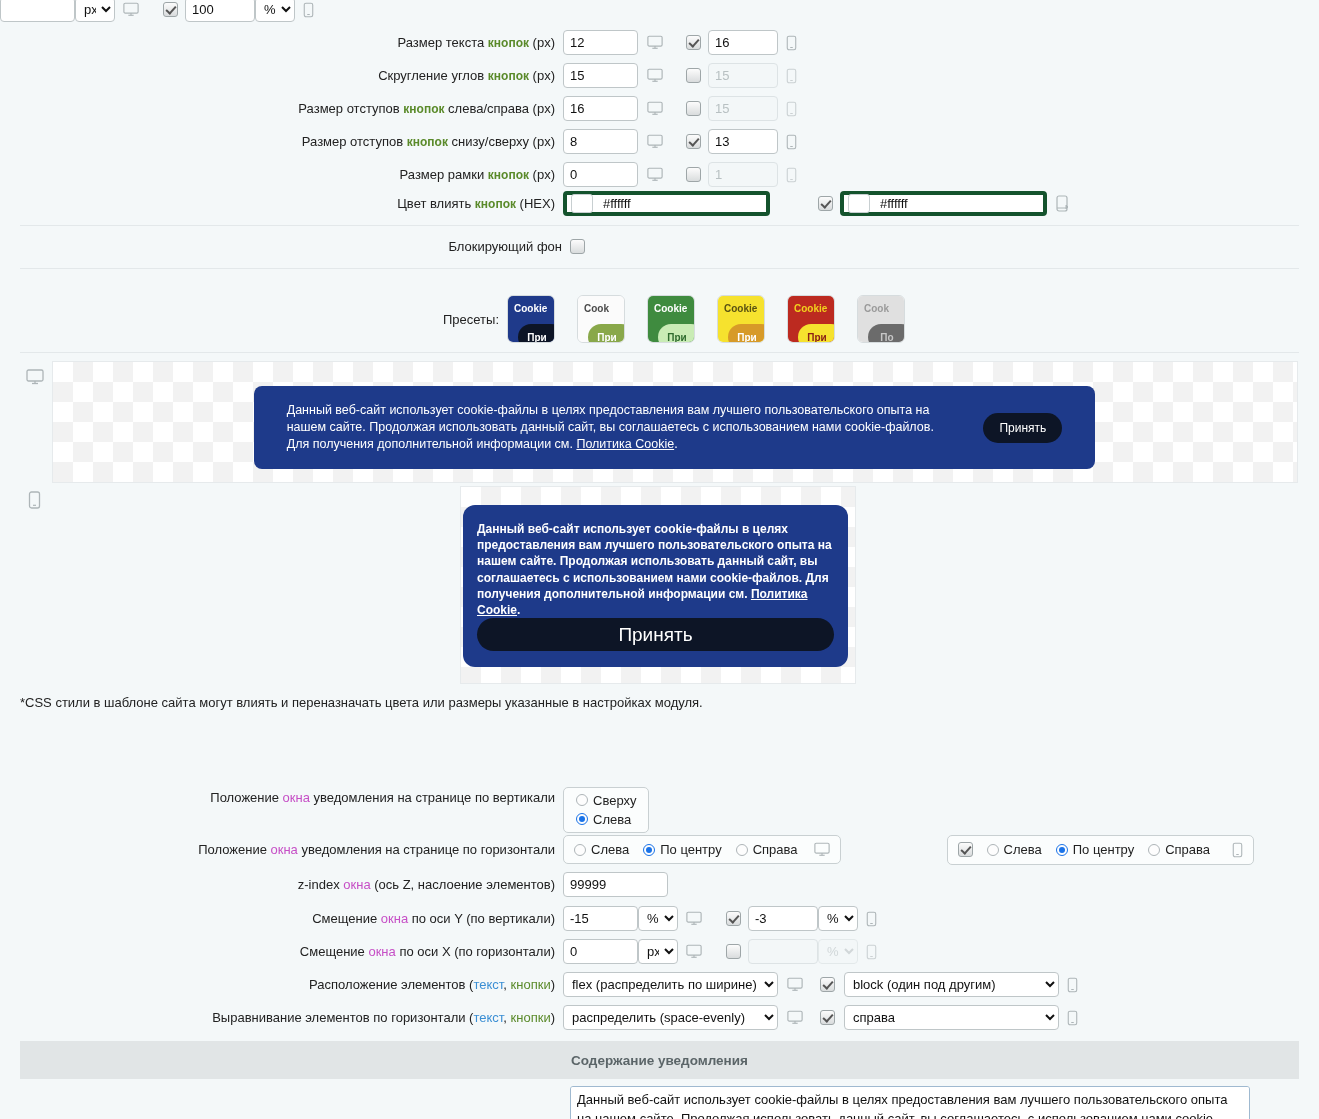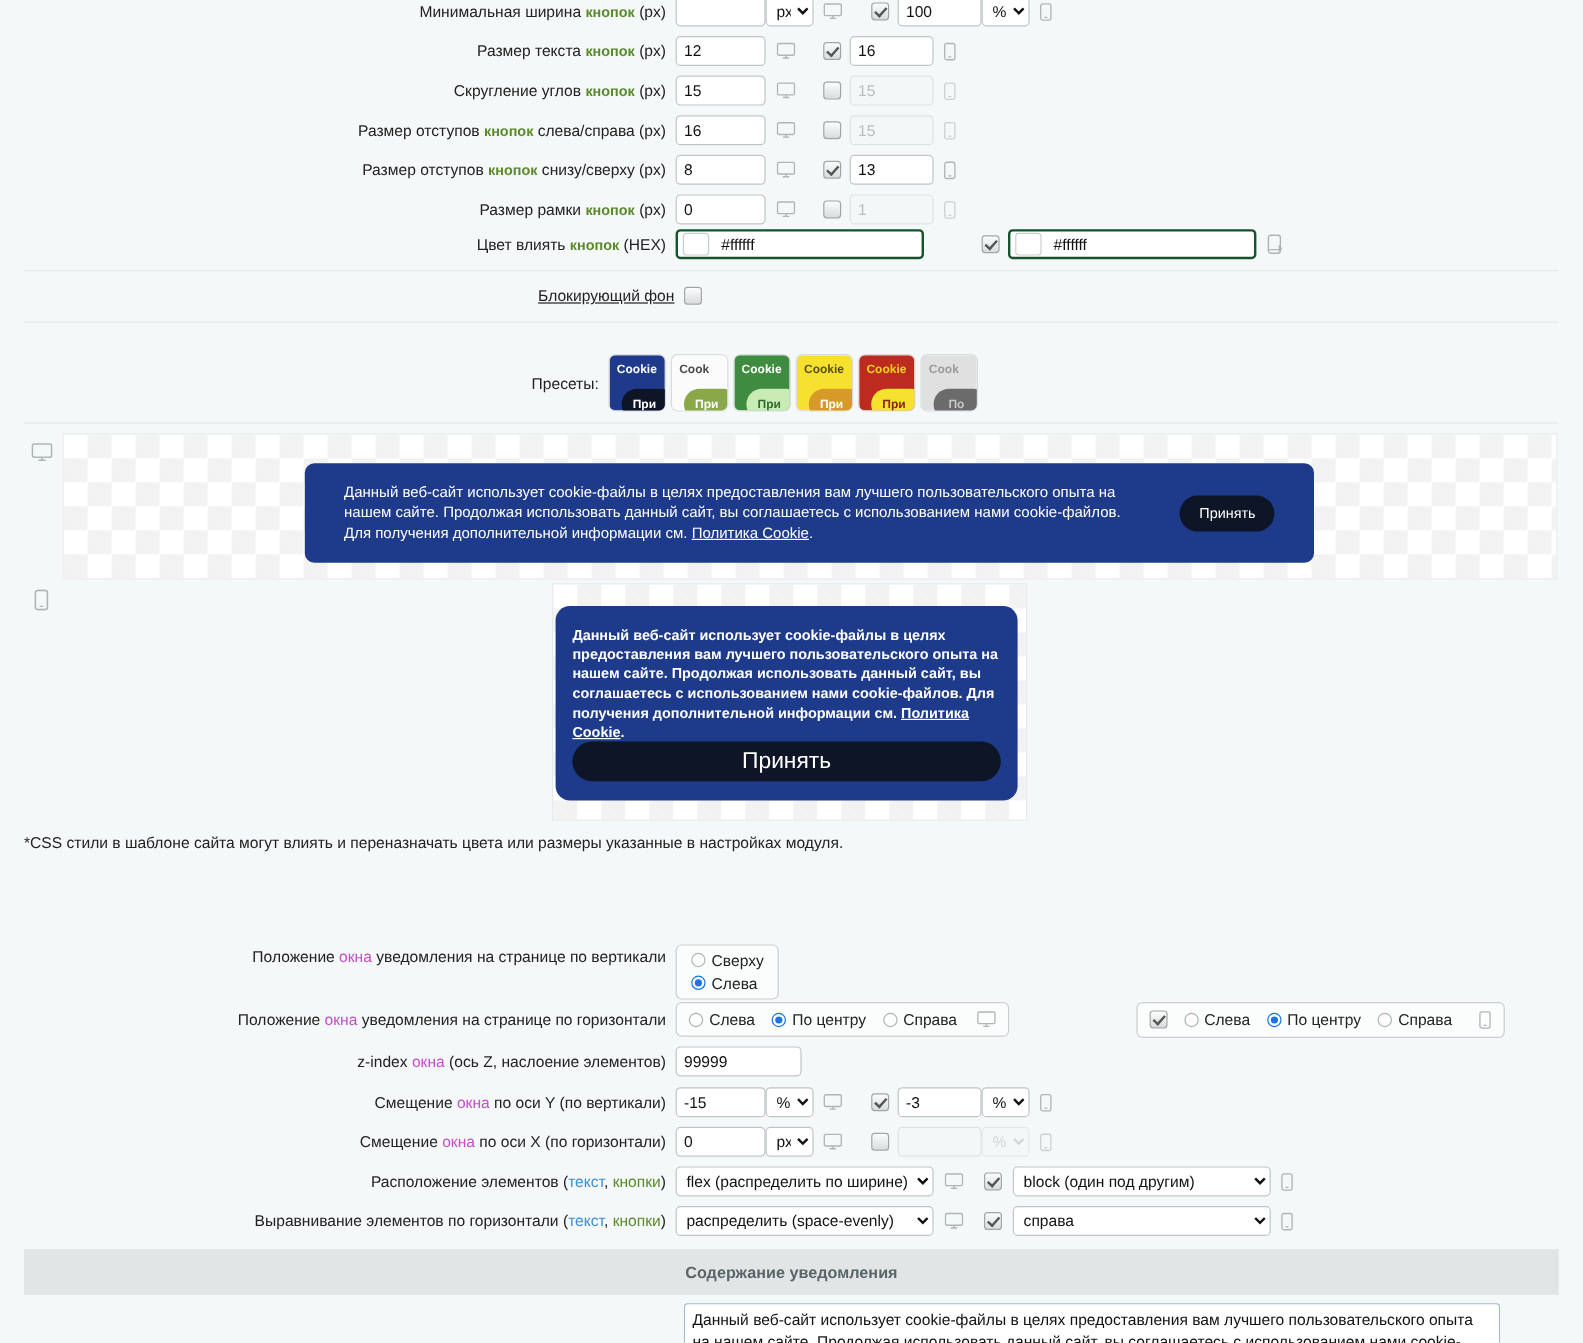--- a/index.html
+++ b/index.html
@@ -83,21 +83,21 @@
   .rbox.col { flex-direction: column; align-items: flex-start; gap: 4px; padding: 5px 12px; margin-top: 24px; }
   .rlabel { font-size: 13px; color: #222; }
 
   
   .dev { flex: none; opacity: .78; display: inline-flex; }
   .devmon svg, .devphone svg { display: block; }
 
   
   .colorfield {
     display: inline-flex; align-items: center;
-    border: 2px solid #14532d; border-radius: 4px; background: #fff;
+    border: 4px solid #14532d; border-radius: 4px; background: #fff;
     height: 25px; padding: 0 4px;
   }
   .swatch { width: 22px; height: 19px; border: 1px solid #c8cfd1; border-radius: 3px; background: #ffffff; }
   .colorfield .cval { font-size: 13px; color: #111; margin-left: 10px; }
 
   
   .hr { height: 1px; background: #e3e8ea; }
 
   
   .preset {
@@ -171,21 +171,20 @@
     padding: 4px 6px; resize: none; line-height: 1.45; outline: none;
   }
 </style>
 </head>
 <body>
 
 <div class="page">
 
   <div id="style-rows" style="position:absolute; left:0; top:-7px;">
       <div class="frow">
-        <div class="flabel">Минимальная ширина <span class="k-green">кнопок</span> (px)</div>
         <input class="txt w75" value="" style="">
         <select class="sel selsm"><option>px</option></select>
         <span class="dev devmon" style="margin-left:8px;">
           <svg width="16" height="15" viewBox="0 0 18 16">
             <rect x="1" y="1" width="16" height="11" rx="1.5" fill="none" stroke="#9aa3a6" stroke-width="1.3"></rect>
             <path d="M6 14.5 h6" stroke="#9aa3a6" stroke-width="1.3"></path>
             <path d="M9 12 v2.5" stroke="#9aa3a6" stroke-width="1.3"></path>
           </svg>
         </span>
         <span class="cb checked" style="margin-left:24px;"></span>
@@ -313,29 +312,29 @@
       <svg width="15" height="18" viewBox="0 0 15 18">
           <rect x="2" y="1" width="10" height="15" rx="2" fill="none" stroke="#9aa3a6" stroke-width="1.2"></rect>
           <path d="M2 13 L11 13 M11 10 L13 12 L11 14 Z" fill="#9aa3a6" stroke="#9aa3a6" stroke-width="1"></path>
         </svg>
     </span>
   </div>
 
   <div class="hr" style="position:absolute; left:20px; top:225px; width:1279px;"></div>
 
   <div class="frow" style="position:absolute; left:0; top:230px;">
-    <div class="flabel" style="width:570px;text-decoration:underline;">Блокирующий фон</div>
+    <div class="flabel" style="width:570px;">Блокирующий фон</div>
     <span class="cb"></span>
   </div>
 
   <div class="hr" style="position:absolute; left:20px; top:268px; width:1279px;"></div>
 
   <div class="frow" style="position:absolute; left:0; top:295px; height:48px; align-items:center;">
     <div class="flabel" style="width:507px;">Пресеты:</div>
-    <div id="preset-list" style="display:flex; gap:4px;">
+    <div id="preset-list" style="display:flex; gap:22px;">
         <div class="preset">
           <div class="pbody" style="background:#1f3a8a"></div>
           <div class="ptxt" style="color:#ffffff">Cookie</div>
           <div class="pbtn" style="background:#0d1526">
             <span style="color:#ffffff">При</span>
           </div>
         </div>
         <div class="preset">
           <div class="pbody" style="background:#fbfbfb"></div>
           <div class="ptxt" style="color:#4a4a4a">Cook</div>

